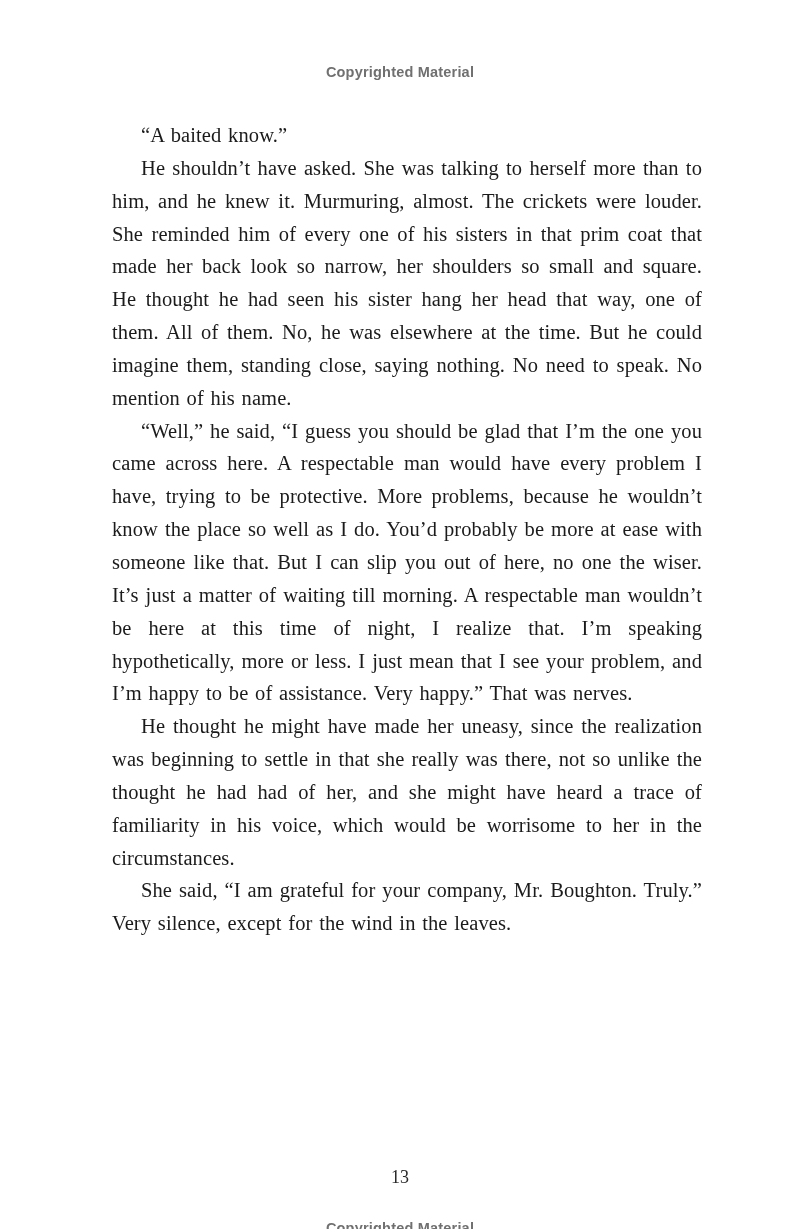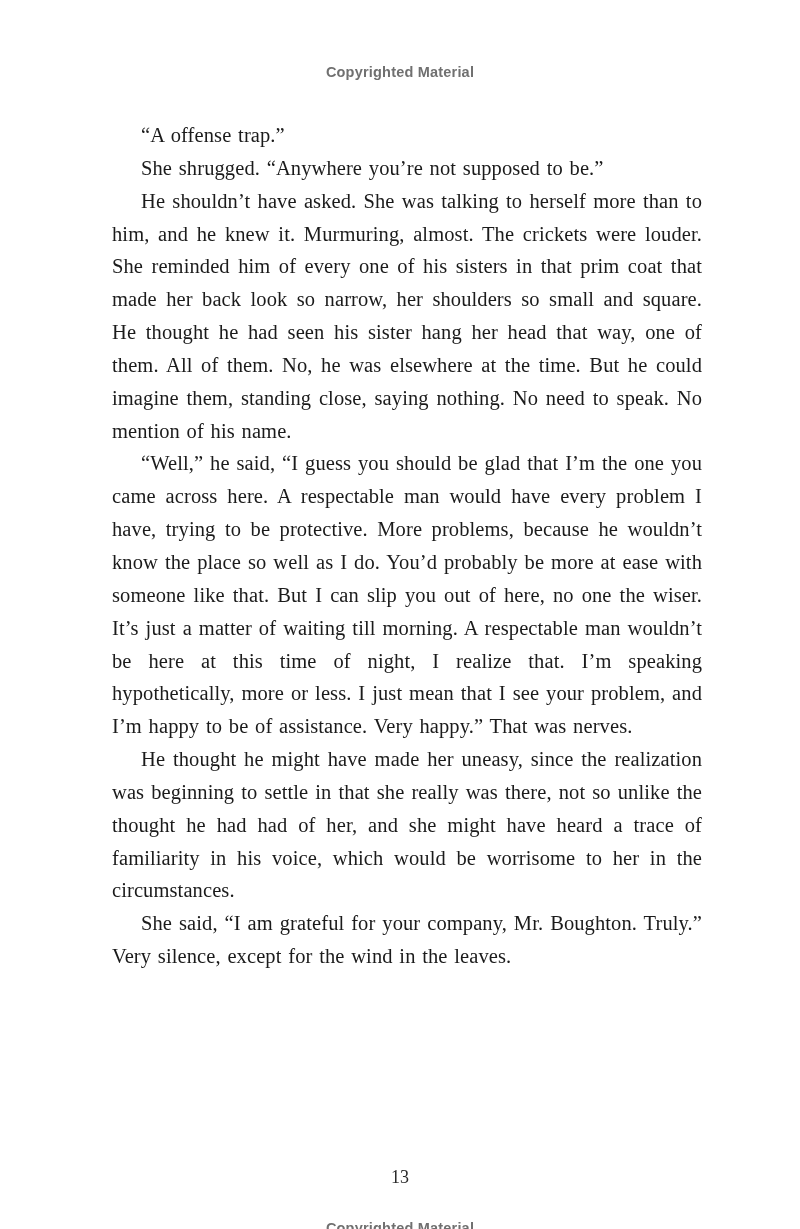--- a/index.html
+++ b/index.html
@@ -59,22 +59,21 @@
   }
 </style>
 </head>
 <body>
 
 <div class="page">
 
   <div class="copyright-banner top">Copyrighted Material</div>
 
   <div class="text-block">
-    <p>“A offense trap.”</p>
-    <p>She shrugged. “Anywhere you’re not supposed to be.”</p>
+    <p>“A baited know.”</p>
     <p>He shouldn’t have asked. She was talking to herself more than to him, and he knew it. Murmuring, almost. The crickets were louder. She reminded him of every one of his sisters in that prim coat that made her back look so narrow, her shoulders so small and square. He thought he had seen his sister hang her head that way, one of them. All of them. No, he was elsewhere at the time. But he could imagine them, standing close, saying nothing. No need to speak. No mention of his name.</p>
     <p>“Well,” he said, “I guess you should be glad that I’m the one you came across here. A respectable man would have every problem I have, trying to be protective. More problems, because he wouldn’t know the place so well as I do. You’d probably be more at ease with someone like that. But I can slip you out of here, no one the wiser. It’s just a matter of waiting till morning. A respectable man wouldn’t be here at this time of night, I realize that. I’m speaking hypothetically, more or less. I just mean that I see your problem, and I’m happy to be of assistance. Very happy.” That was nerves.</p>
     <p>He thought he might have made her uneasy, since the realization was beginning to settle in that she really was there, not so unlike the thought he had had of her, and she might have heard a trace of familiarity in his voice, which would be worrisome to her in the circumstances.</p>
     <p>She said, “I am grateful for your company, Mr. Boughton. Truly.” Very silence, except for the wind in the leaves.</p>
   </div>
 
   <div class="page-number">13</div>
 
   <div class="copyright-banner bottom">Copyrighted Material</div>
 

